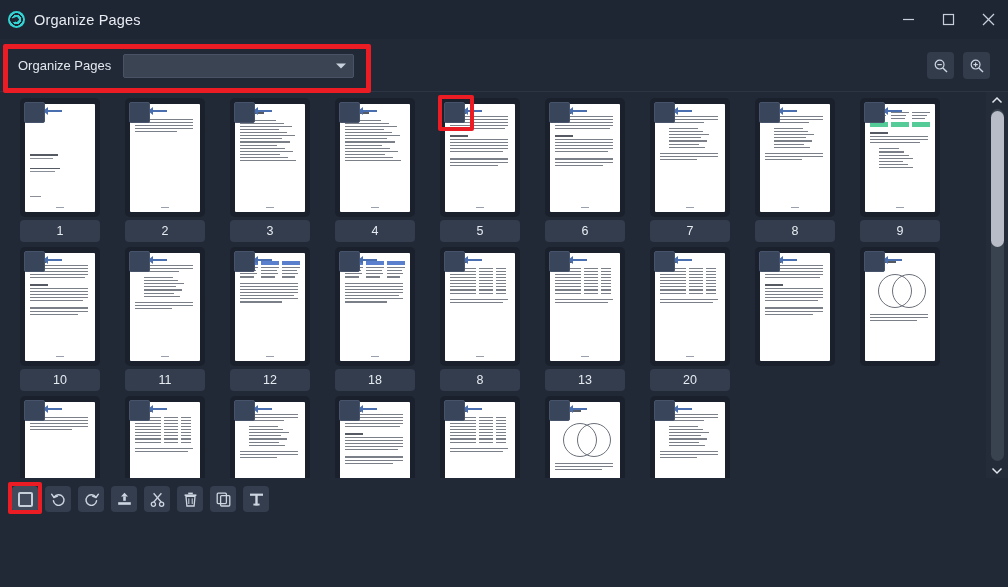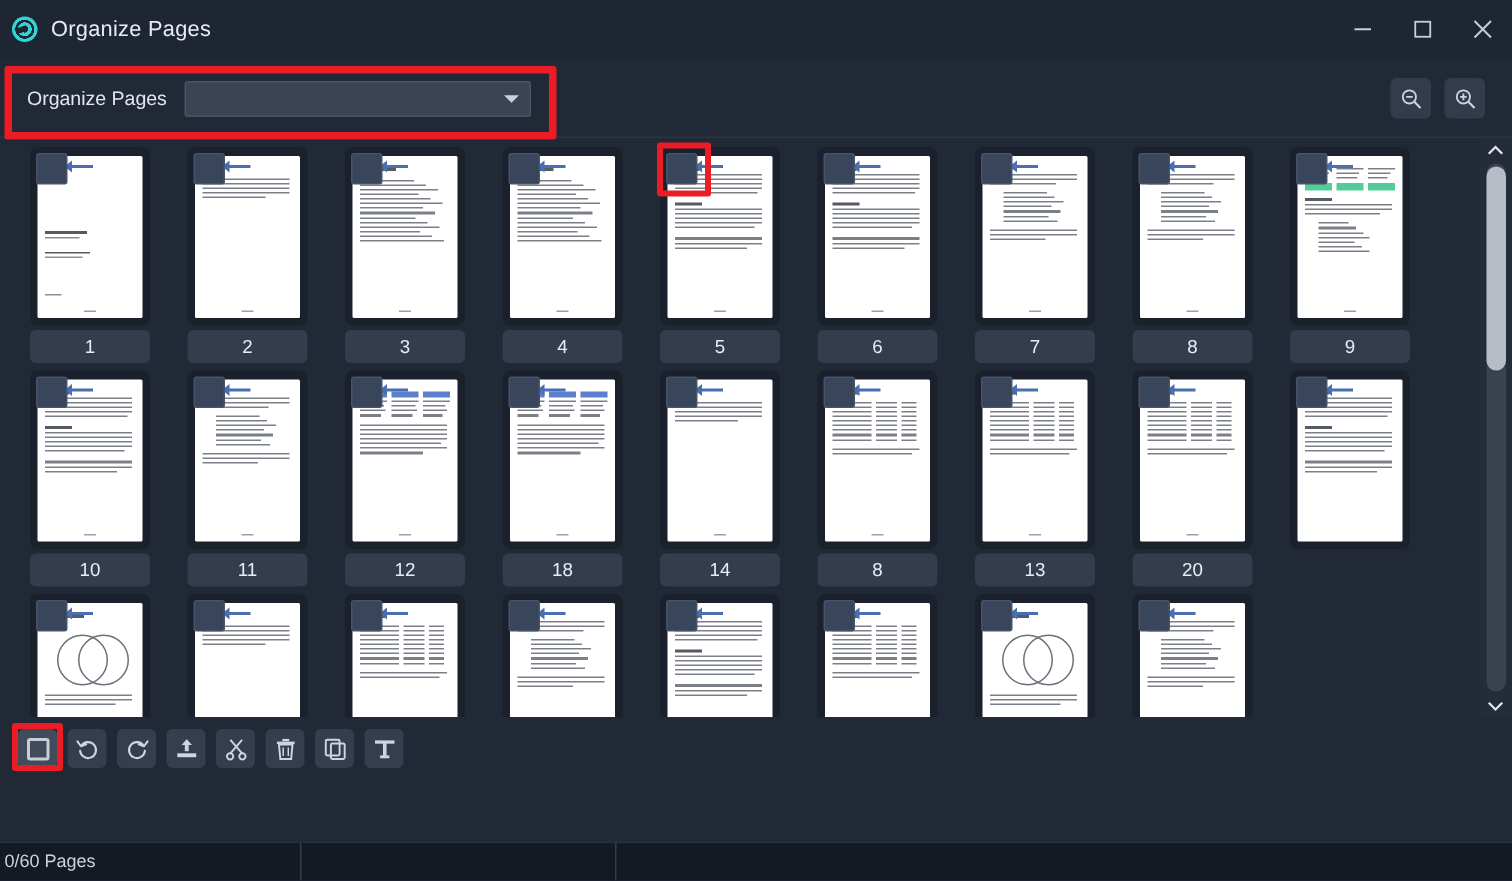--- a/index.html
+++ b/index.html
@@ -682,39 +682,20 @@
        </div>
        <div class="arrow-hint"></div>
        <div class="chk"></div>
      </div>
      <div class="label">18</div>
         </div>
         <div class="thumb">
           <div class="page-card">
        <div class="page-sheet">
          <div class="pg-inner">
-                <div class="ln t" style="width:22%"></div>
-                <div style="height:3px"></div>
-                <div class="ln " style="width:96%"></div>
-                <div class="ln " style="width:96%"></div>
-                <div class="ln " style="width:96%"></div>
-                <div class="ln " style="width:96%"></div>
-                <div class="ln " style="width:70%"></div>
-              </div>
-         <div class="pg-num-foot"></div>
-       </div>
-       <div class="arrow-hint"></div>
-       <div class="chk"></div>
-     </div>
-     <div class="label">14</div>
-        </div>
-        <div class="thumb">
-          <div class="page-card">
-       <div class="page-sheet">
-         <div class="pg-inner">
                 <div class="ln t" style="width:28%"></div>
                 <div style="height:3px"></div>
                 <div style="display:flex;gap:3px">
                   <div class="ln" style="width:44%"></div>
                   <div class="ln" style="width:22%"></div>
                   <div class="ln" style="width:18%"></div>
                 </div>
                 <div style="display:flex;gap:3px">
                   <div class="ln" style="width:44%"></div>
                   <div class="ln" style="width:22%"></div>
@@ -1276,24 +1257,17 @@
     <div class="tbtn">
       <svg width="17" height="17" viewBox="0 0 17 17">
           <rect x="2" y="2.6" width="13" height="2.2" fill="currentColor"></rect>
           <rect x="7.3" y="3" width="2.4" height="11.4" fill="currentColor"></rect>
           <rect x="5.4" y="12.6" width="6.2" height="1.9" fill="currentColor"></rect>
         </svg>
     </div>
   </div>
 
 
-  <div class="statusbar">
-    <div class="st-cell first">0/60 Pages</div>
-    <div class="st-div"></div>
-    <div class="st-cell second"></div>
-    <div class="st-div"></div>
-    <div class="st-cell"></div>
-  </div>
 
   <div class="redbox" id="redbox-dropdown"></div>
   <div class="redbox" id="redbox-page5-chk"></div>
   <div class="redbox" id="redbox-selectall"></div>
 </div>
 
 </body></html>

